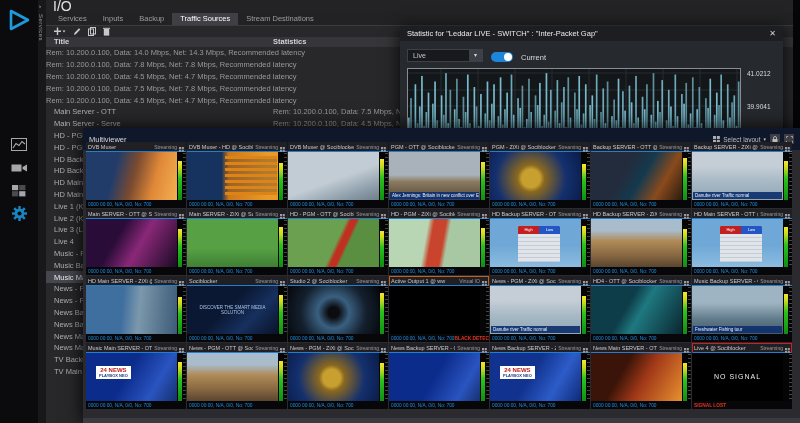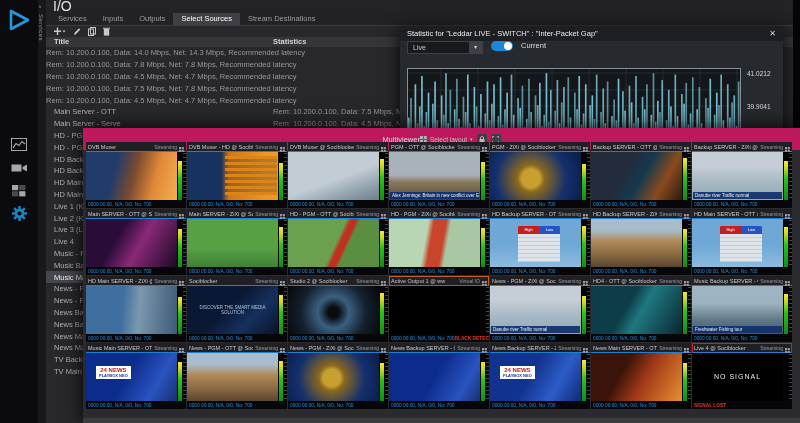--- a/index.html
+++ b/index.html
@@ -31,34 +31,34 @@
   .iorow{height:11.8px;display:flex;align-items:center;font-size:7.5px;color:#aeaeb4;white-space:nowrap;}
   .iorow .c1{width:227px;padding-left:8px;overflow:hidden;flex:none;}
   .iorow .c2{flex:1;color:#97979d;overflow:hidden;}
   .iorow.selected{background:#46464e;color:#ececf0;}
 
   
   #stats-window{position:absolute;left:400px;top:26px;width:383px;height:116px;background:#26292d;
     box-shadow:0 3px 16px rgba(0,0,0,.85);z-index:3;}
   #sw-titlebar{height:15px;background:#1c1e21;display:flex;justify-content:space-between;align-items:center;
     padding:0 7px;color:#eaeaee;font-size:7.5px;}
-  #sw-controls{height:21px;display:flex;align-items:flex-start;gap:8px;padding:0 7px;}
+  #sw-controls{height:21px;display:flex;align-items:flex-end;gap:8px;padding:0 7px;}
   #sw-dropdown{width:76px;height:13px;background:#17191c;border:1px solid #3d4147;display:flex;align-items:center;}
   #sw-dropdown .val{flex:1;font-size:7px;color:#c8c8cd;padding-left:5px;}
   #sw-dropdown .dd-btn{width:13px;height:11px;background:#3d4147;color:#d6d6da;font-size:6px;text-align:center;line-height:11px;}
   .toggle{width:22px;height:10px;border-radius:5px;background:#1d86d8;position:relative;}
   .toggle .knob{position:absolute;right:1px;top:1px;width:8px;height:8px;border-radius:50%;background:#fff;}
   #sw-toggle-label{font-size:7.5px;color:#dadade;}
   #sw-chart{position:absolute;left:7px;top:42px;width:334px;height:70px;background:#14171a;border:1px solid #878d93;}
   .axis-label{position:absolute;left:347px;font-size:6.5px;color:#dcdce0;}
 
   
   #mv-window{position:absolute;left:83px;top:128px;width:717px;height:295px;background:#2b2b2f;
     box-shadow:0 0 18px rgba(0,0,0,.95);z-index:4;}
-  #mv-titlebar{height:22px;background:#be185d;display:flex;justify-content:center;align-items:center;
+  #mv-titlebar{height:22px;background:#0f172a;display:flex;justify-content:space-between;align-items:center;
     padding:0 6px;color:#d9d9de;font-size:7.5px;}
   #mv-controls{display:flex;align-items:center;gap:4px;}
   #mv-layout{display:flex;align-items:center;gap:3px;color:#bfbfc6;font-size:6.5px;}
   .mv-iconbtn{width:10px;height:10px;background:#3d3d43;display:flex;align-items:center;justify-content:center;}
   #mv-grid{position:absolute;left:3px;top:14px;display:grid;grid-template-columns:repeat(7,100px);gap:1px;}
   #mv-bottom{position:absolute;left:0;bottom:0;width:717px;height:5px;background:#3a3a3f;}
 
   .cell{width:100px;height:66px;background:#000;position:relative;}
   .cell.orange{outline:1px solid #c2601e;outline-offset:-1px;}
   .cell.red{outline:1px solid #cf2020;outline-offset:-1px;}
@@ -143,22 +143,22 @@
   <span class="vtxt">Services</span>
 </div>
 
 <section id="io-window">
   <div id="io-titlebar">
     <span>I/O</span>
   </div>
   <nav id="io-tabs">
       <span class="tab">Services</span>
       <span class="tab">Inputs</span>
-      <span class="tab">Outputs</span>
-      <span class="tab active">Select Sources</span>
+      <span class="tab">Backup</span>
+      <span class="tab active">Traffic Sources</span>
       <span class="tab">Stream Destinations</span>
     </nav>
   <div id="io-toolbar">
       <span class="tbtn">
         <svg width="12" height="9" viewBox="0 0 12 9">
           <path d="M3.5 0.5 V8 M0 4.2 H7" stroke="#c8c8cc" stroke-width="1.4"></path>
           <path d="M8.5 3.5 L10 5.5 L11.5 3.5 Z" fill="#c8c8cc"></path>
         </svg>
       </span>
       <span class="tbtn">

